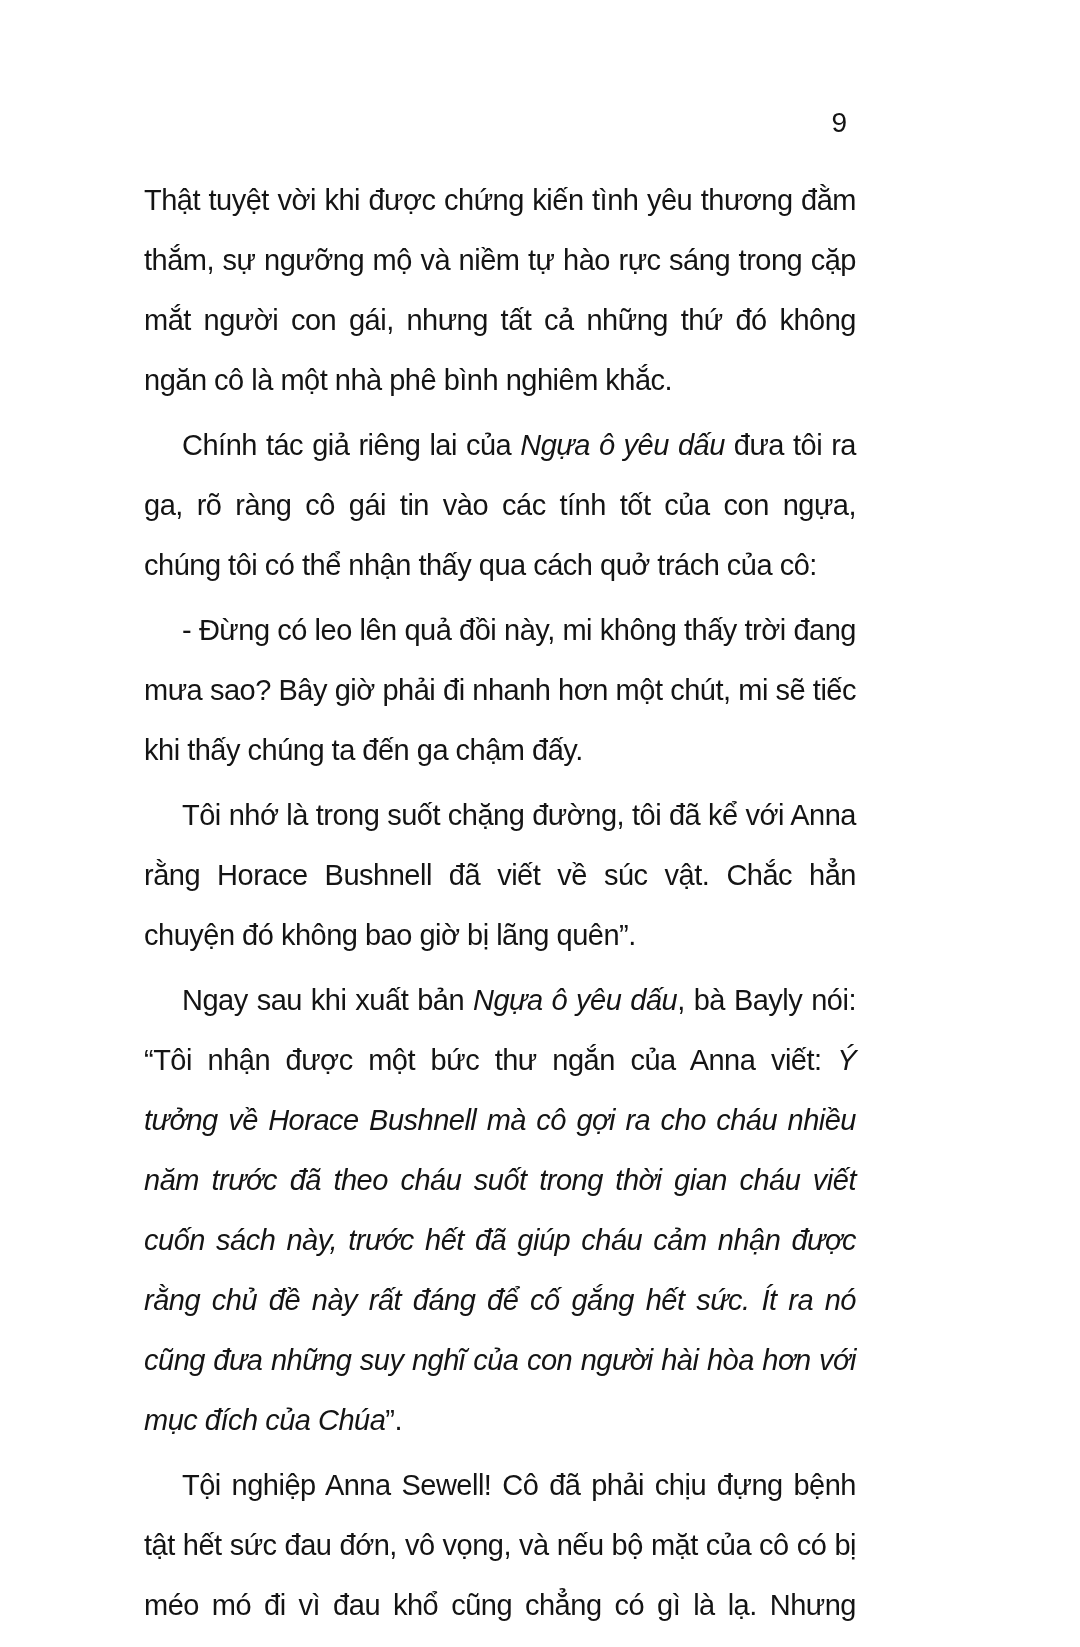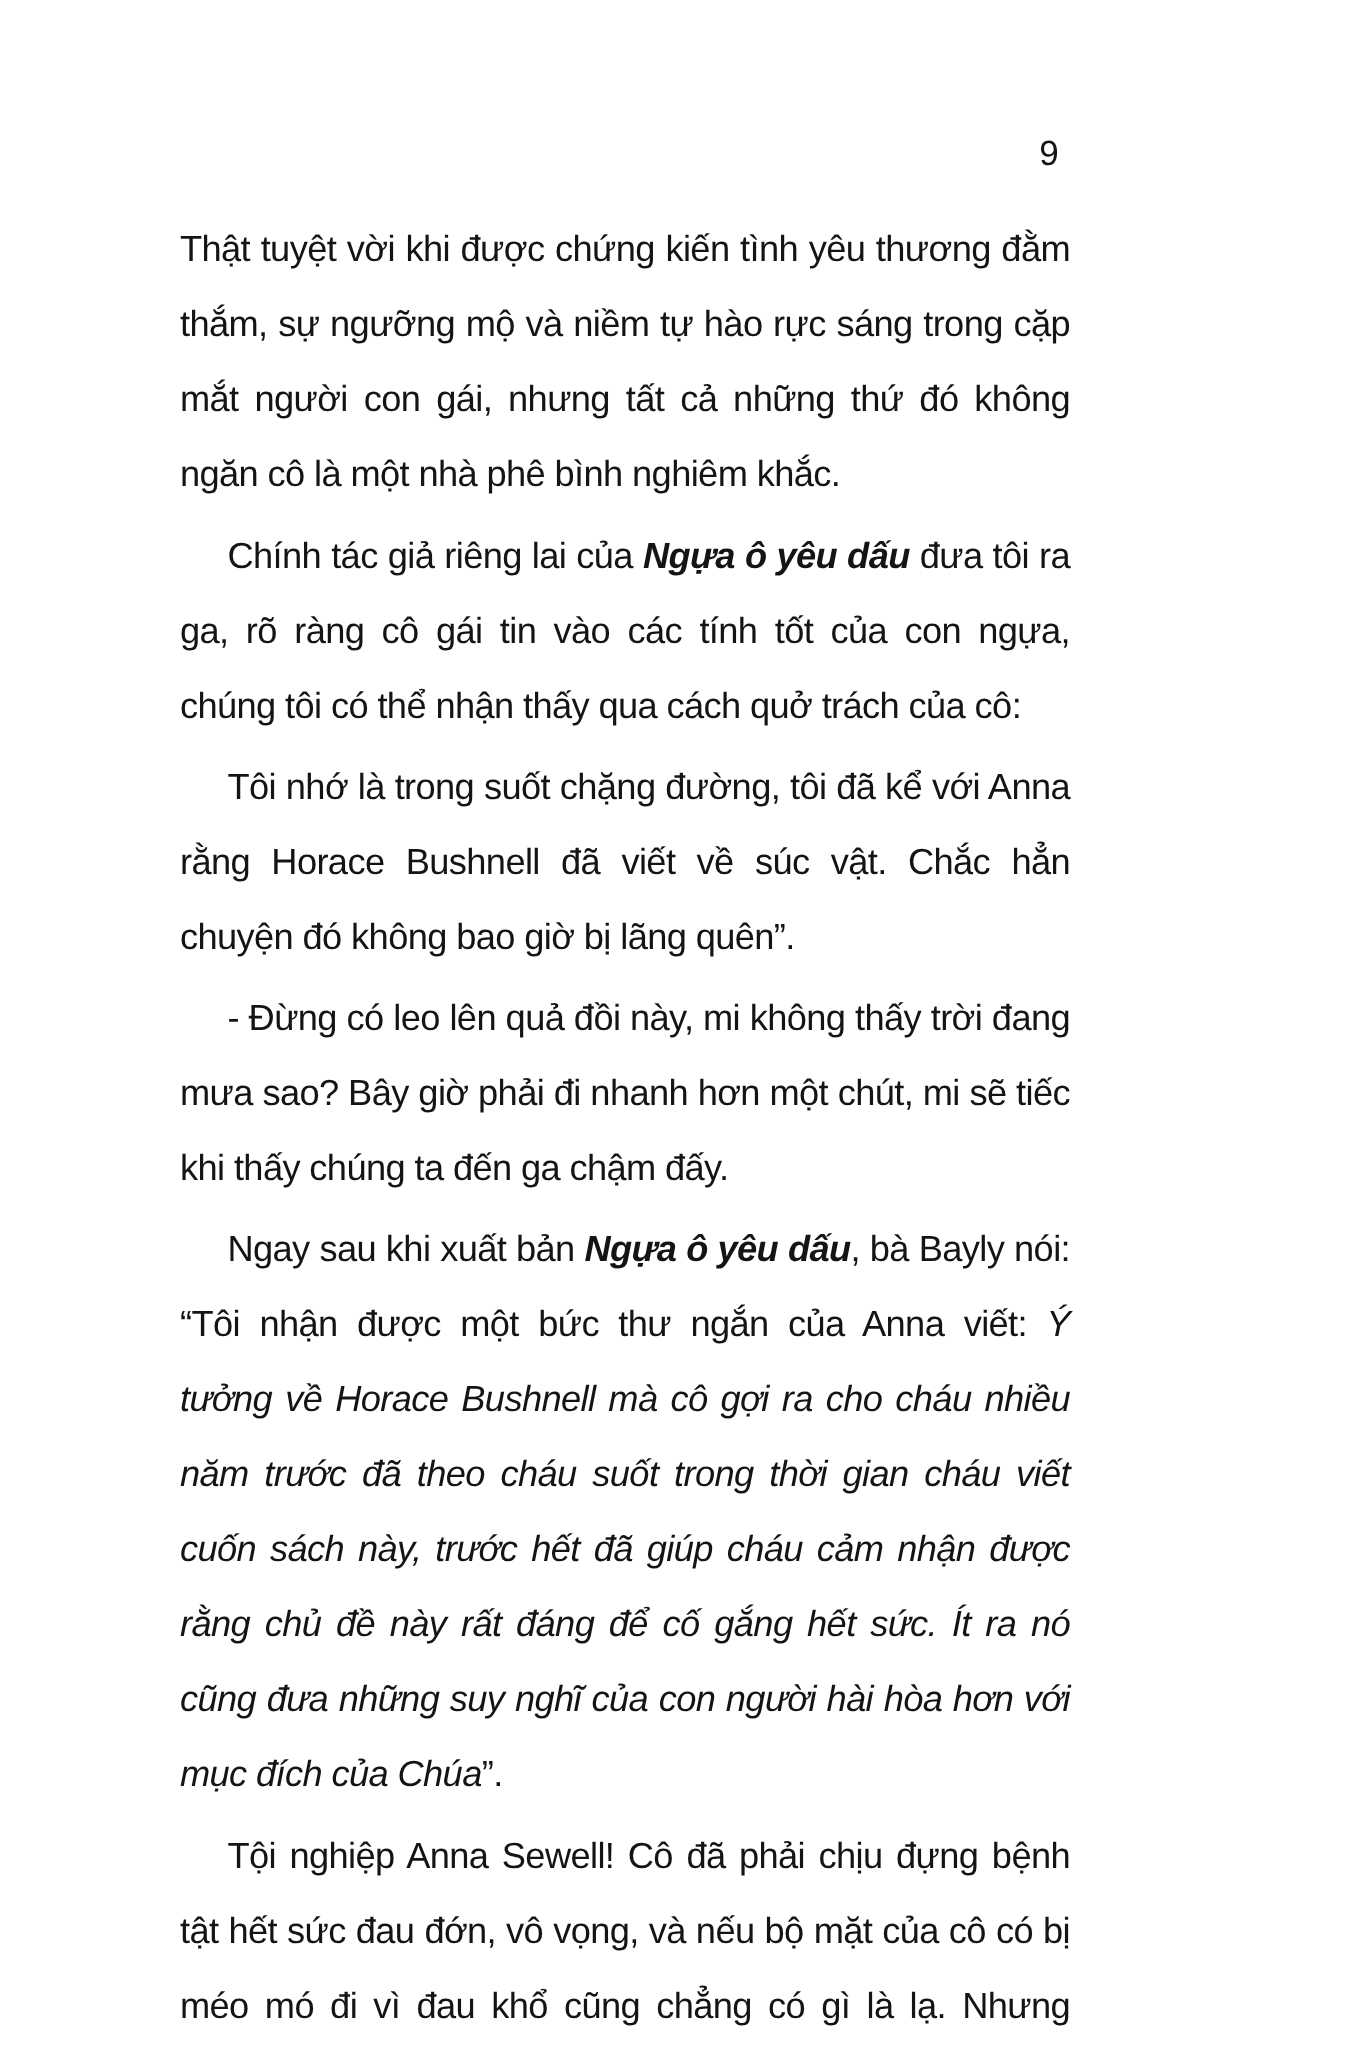--- a/index.html
+++ b/index.html
@@ -36,21 +36,21 @@
     text-justify: inter-word;
   }
   .body-text p {
     margin: 0 0 5px 0;
     text-indent: 38px;
   }
   .body-text p.no-indent {
     text-indent: 0;
   }
   .bi {
-    font-weight: bold;
+    font-weight: normal;
     font-style: italic;
   }
   .it {
     font-style: italic;
   }
 </style>
 </head>
 <body>
 
 <div class="page">
@@ -61,25 +61,25 @@
 
     <p class="no-indent">
       <span>Thật tuyệt vời khi được chứng kiến tình yêu thương đằm thắm, sự ngưỡng mộ và niềm tự hào rực sáng trong cặp mắt người con gái, nhưng tất cả những thứ đó không ngăn cô là một nhà phê bình nghiêm khắc.</span>
     </p>
 
     <p>
       <span>Chính tác giả riêng lai của </span><span class="bi">Ngựa ô yêu dấu</span><span>  đưa tôi ra ga, rõ ràng cô gái tin vào các tính tốt của con ngựa, chúng tôi có thể nhận thấy qua cách quở trách của cô:</span>
     </p>
 
     <p>
-      <span>Tôi nhớ là trong suốt chặng đường, tôi đã kể với Anna rằng Horace Bushnell đã viết về súc vật. Chắc hẳn chuyện đó không bao giờ bị lãng quên”.</span>
+      <span>- Đừng có leo lên quả đồi này, mi không thấy trời đang mưa sao? Bây giờ phải đi nhanh hơn một chút, mi sẽ tiếc khi thấy chúng ta đến ga chậm đấy.</span>
     </p>
 
     <p>
-      <span>- Đừng có leo lên quả đồi này, mi không thấy trời đang mưa sao? Bây giờ phải đi nhanh hơn một chút, mi sẽ tiếc khi thấy chúng ta đến ga chậm đấy.</span>
+      <span>Tôi nhớ là trong suốt chặng đường, tôi đã kể với Anna rằng Horace Bushnell đã viết về súc vật. Chắc hẳn chuyện đó không bao giờ bị lãng quên”.</span>
     </p>
 
     <p>
       <span>Ngay sau khi xuất bản </span><span class="bi">Ngựa ô yêu dấu</span><span>, bà Bayly nói: “Tôi nhận được một bức thư ngắn của Anna viết: </span><span class="it">Ý tưởng về Horace Bushnell mà cô gợi ra cho cháu nhiều năm trước đã theo cháu suốt trong thời gian cháu viết cuốn sách này, trước hết đã giúp cháu cảm nhận được rằng chủ đề này rất đáng để cố gắng hết sức. Ít ra nó cũng đưa những suy nghĩ của con người hài hòa hơn với mục đích của Chúa</span><span>”.</span>
     </p>
 
     <p>
       <span>Tội nghiệp Anna Sewell! Cô đã phải chịu đựng bệnh tật hết sức đau đớn, vô vọng, và nếu bộ mặt của cô có bị méo mó đi vì đau khổ cũng chẳng có gì là lạ. Nhưng không, gương mặt Anna không chỉ dịu dàng và thanh thản mà còn luôn rạng rỡ. Đây là một bằng chứng tuyệt vời của tinh thần chiến thắng bệnh tật. Chỉ riêng sự có mặt của Anna đã làm người ta cảm thấy cô là người trên đất thánh. Gương mặt cô rạng ngời ánh sáng xa xôi của một tâm hồn mạnh mẽ.</span>
     </p>
 

